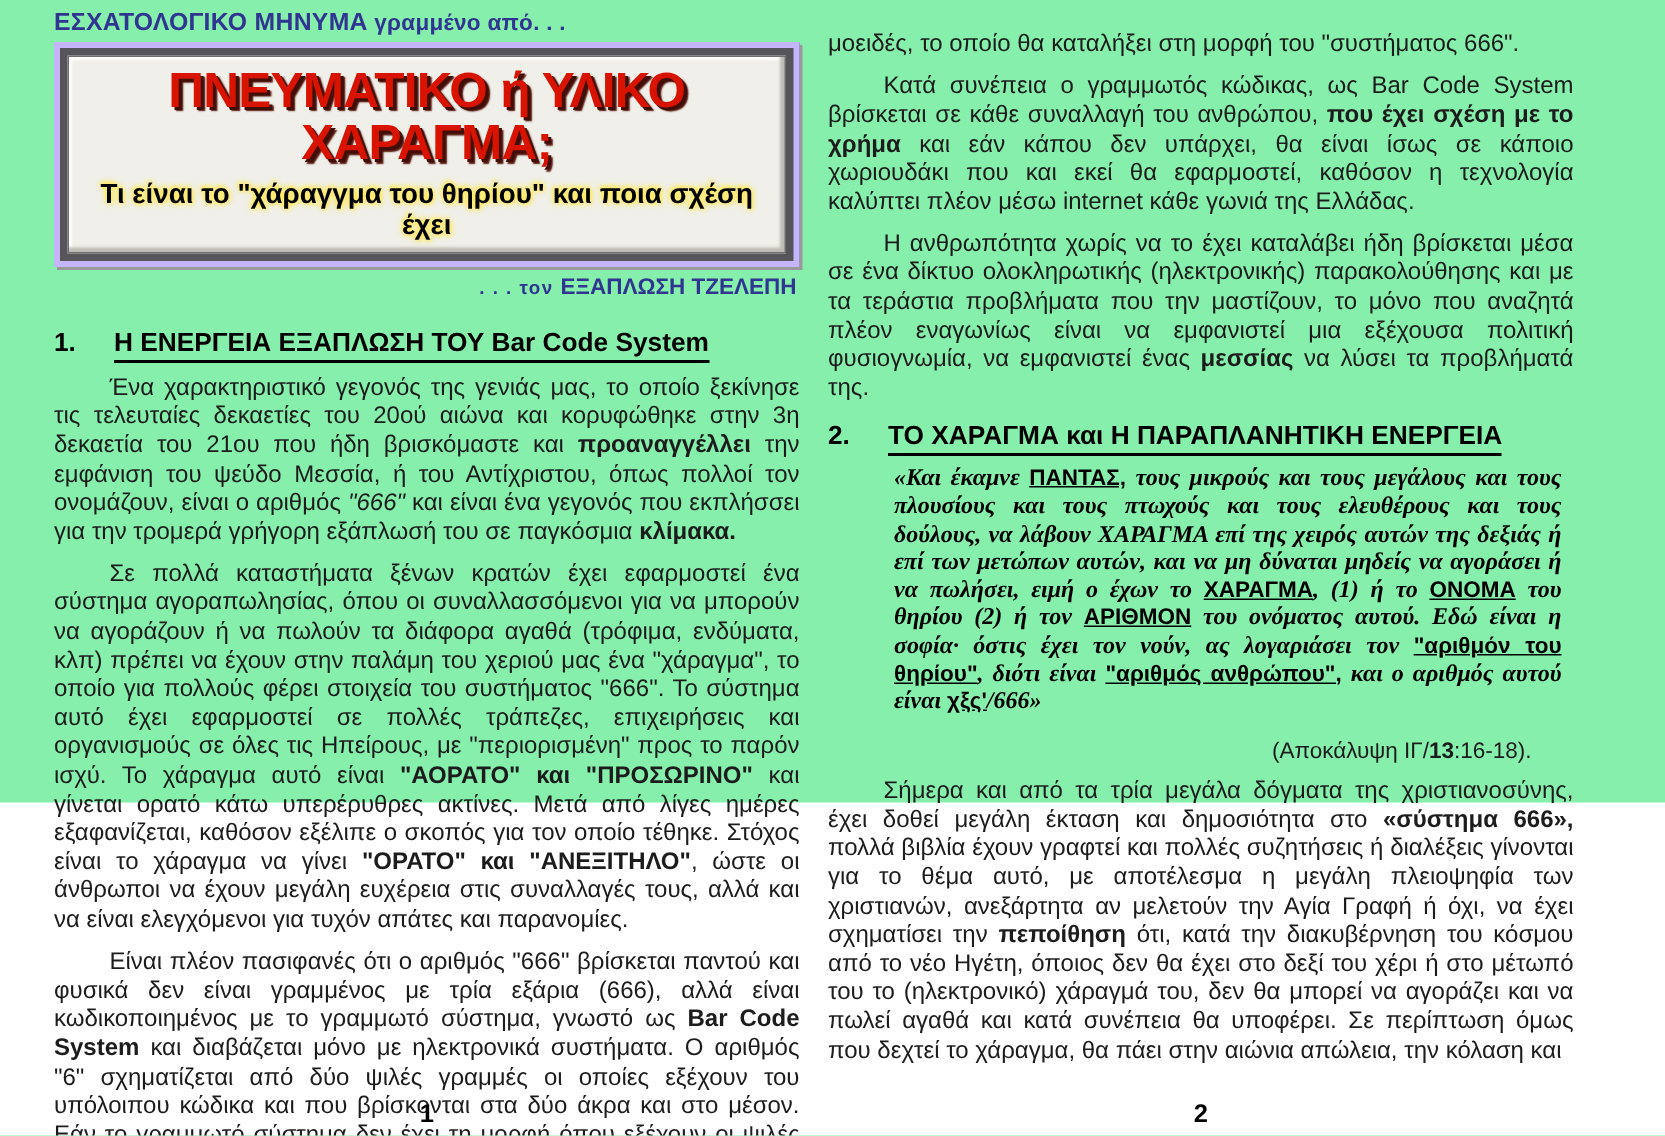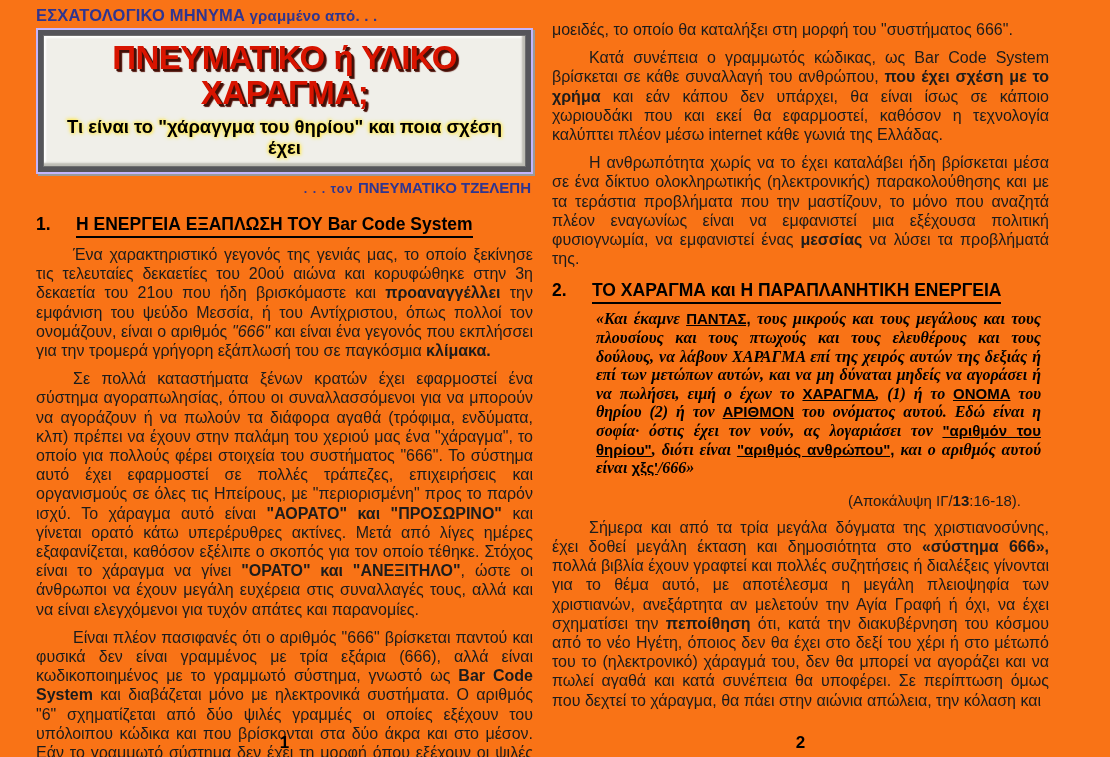--- a/index.html
+++ b/index.html
@@ -1,29 +1,29 @@
 <!DOCTYPE html>
 <html><head>
 <meta charset="utf-8">
 <style>
   html,body{margin:0;padding:0;}
   body{
     width:1110px;height:757px;overflow:hidden;background:#ffffff;
     font-family:"Liberation Sans",sans-serif;color:#1c1c1c;
   }
-  .sheet{position:relative;width:1110px;height:757px;background:#f97316;}
+  .sheet{position:relative;width:1110px;height:535px;background:#86efac;}
   .page{position:absolute;top:0;height:757px;box-sizing:border-box;}
   .page-left{left:36px;width:497px;padding-top:6px;}
   .page-right{left:552px;width:497px;padding-top:20px;}
 
   
   .kicker{color:#2f3590;font-weight:bold;font-size:15px;margin-bottom:3px;letter-spacing:.2px;}
   .kicker-strong{font-size:16.5px;}
   .title-box{
-    border:2px solid #c4b5fd;background:#55555a;padding:5px;
+    border:4px solid #c4b5fd;background:#55555a;padding:5px;
     box-shadow:2px 2px 0 #9a9a9a;
   }
   .title-box-inner{
     background:#f0efe9;border:1px solid #6e6e6e;
     box-shadow:inset -3px -3px 2px #bdbcb4, inset 2px 2px 2px #ffffff;
     padding:5px 4px 8px;text-align:center;
   }
   .main-title{
     font-size:33px;font-weight:bold;line-height:1.06;color:#d81400;
     letter-spacing:-.5px;
@@ -72,21 +72,21 @@
     <div class="title-box">
       <div class="title-box-inner">
         <div class="main-title">ΠΝΕΥΜΑΤΙΚΟ ή ΥΛΙΚΟ ΧΑΡΑΓΜΑ;</div>
         <div class="subtitle">
           <div>Τι είναι το "χάραγγμα του θηρίου" και ποια σχέση έχει</div>
         </div>
       </div>
     </div>
 
     <div class="author">
-      <span class="author-prefix">. . . τον </span><span class="author-name">ΠΝΕΥΜΑΤΙΚΟ ΤΖΕΛΕΠΗ</span>
+      <span class="author-prefix">. . . τον </span><span class="author-name">ΕΞΑΠΛΩΣΗ ΤΖΕΛΕΠΗ</span>
     </div>
 
     <div class="section-heading">
       <span class="sec-num">1.</span>
       <span class="sec-title">Η ΕΝΕΡΓΕΙΑ ΕΞΑΠΛΩΣΗ ΤΟΥ Bar Code System</span>
     </div>
 
     <div class="body-text">
         <p class="para"><span>Ένα χαρακτηριστικό γεγονός της γενιάς μας, το οποίο ξεκίνησε τις τελευταίες δεκαετίες του 20ού αιώνα και κορυφώθηκε στην 3η δεκαετία του 21ου που ήδη βρισκόμαστε και </span><span class="seg-b">προαναγγέλλει</span><span> την εμφάνιση του ψεύδο Μεσσία, ή του Αντίχριστου, όπως πολλοί τον ονομάζουν, είναι ο αριθμός </span><span class="seg-i">"666"</span><span> και είναι ένα γεγονός που εκπλήσσει για την τρομερά γρήγορη εξάπλωσή του σε παγκόσμια </span><span class="seg-b">κλίμακα.</span></p>
         <p class="para"><span>Σε πολλά καταστήματα ξένων κρατών έχει εφαρμοστεί ένα σύστημα αγοραπωλησίας, όπου οι συναλλασσόμενοι για να μπορούν να αγοράζουν ή να πωλούν τα διάφορα αγαθά (τρόφιμα, ενδύματα, κλπ) πρέπει να έχουν στην παλάμη του χεριού μας ένα "χάραγμα", το οποίο για πολλούς φέρει στοιχεία του συστήματος "666". Το σύστημα αυτό έχει εφαρμοστεί σε πολλές τράπεζες, επιχειρήσεις και οργανισμούς σε όλες τις Ηπείρους, με "περιορισμένη" προς το παρόν ισχύ. Το χάραγμα αυτό είναι </span><span class="seg-b">"ΑΟΡΑΤΟ" και "ΠΡΟΣΩΡΙΝΟ"</span><span> και γίνεται ορατό κάτω υπερέρυθρες ακτίνες. Μετά από λίγες ημέρες εξαφανίζεται, καθόσον εξέλιπε ο σκοπός για τον οποίο τέθηκε. Στόχος είναι το χάραγμα να γίνει </span><span class="seg-b">"ΟΡΑΤΟ" και "ΑΝΕΞΙΤΗΛΟ"</span><span>, ώστε οι άνθρωποι να έχουν μεγάλη ευχέρεια στις συναλλαγές τους, αλλά και να είναι ελεγχόμενοι για τυχόν απάτες και παρανομίες.</span></p>

